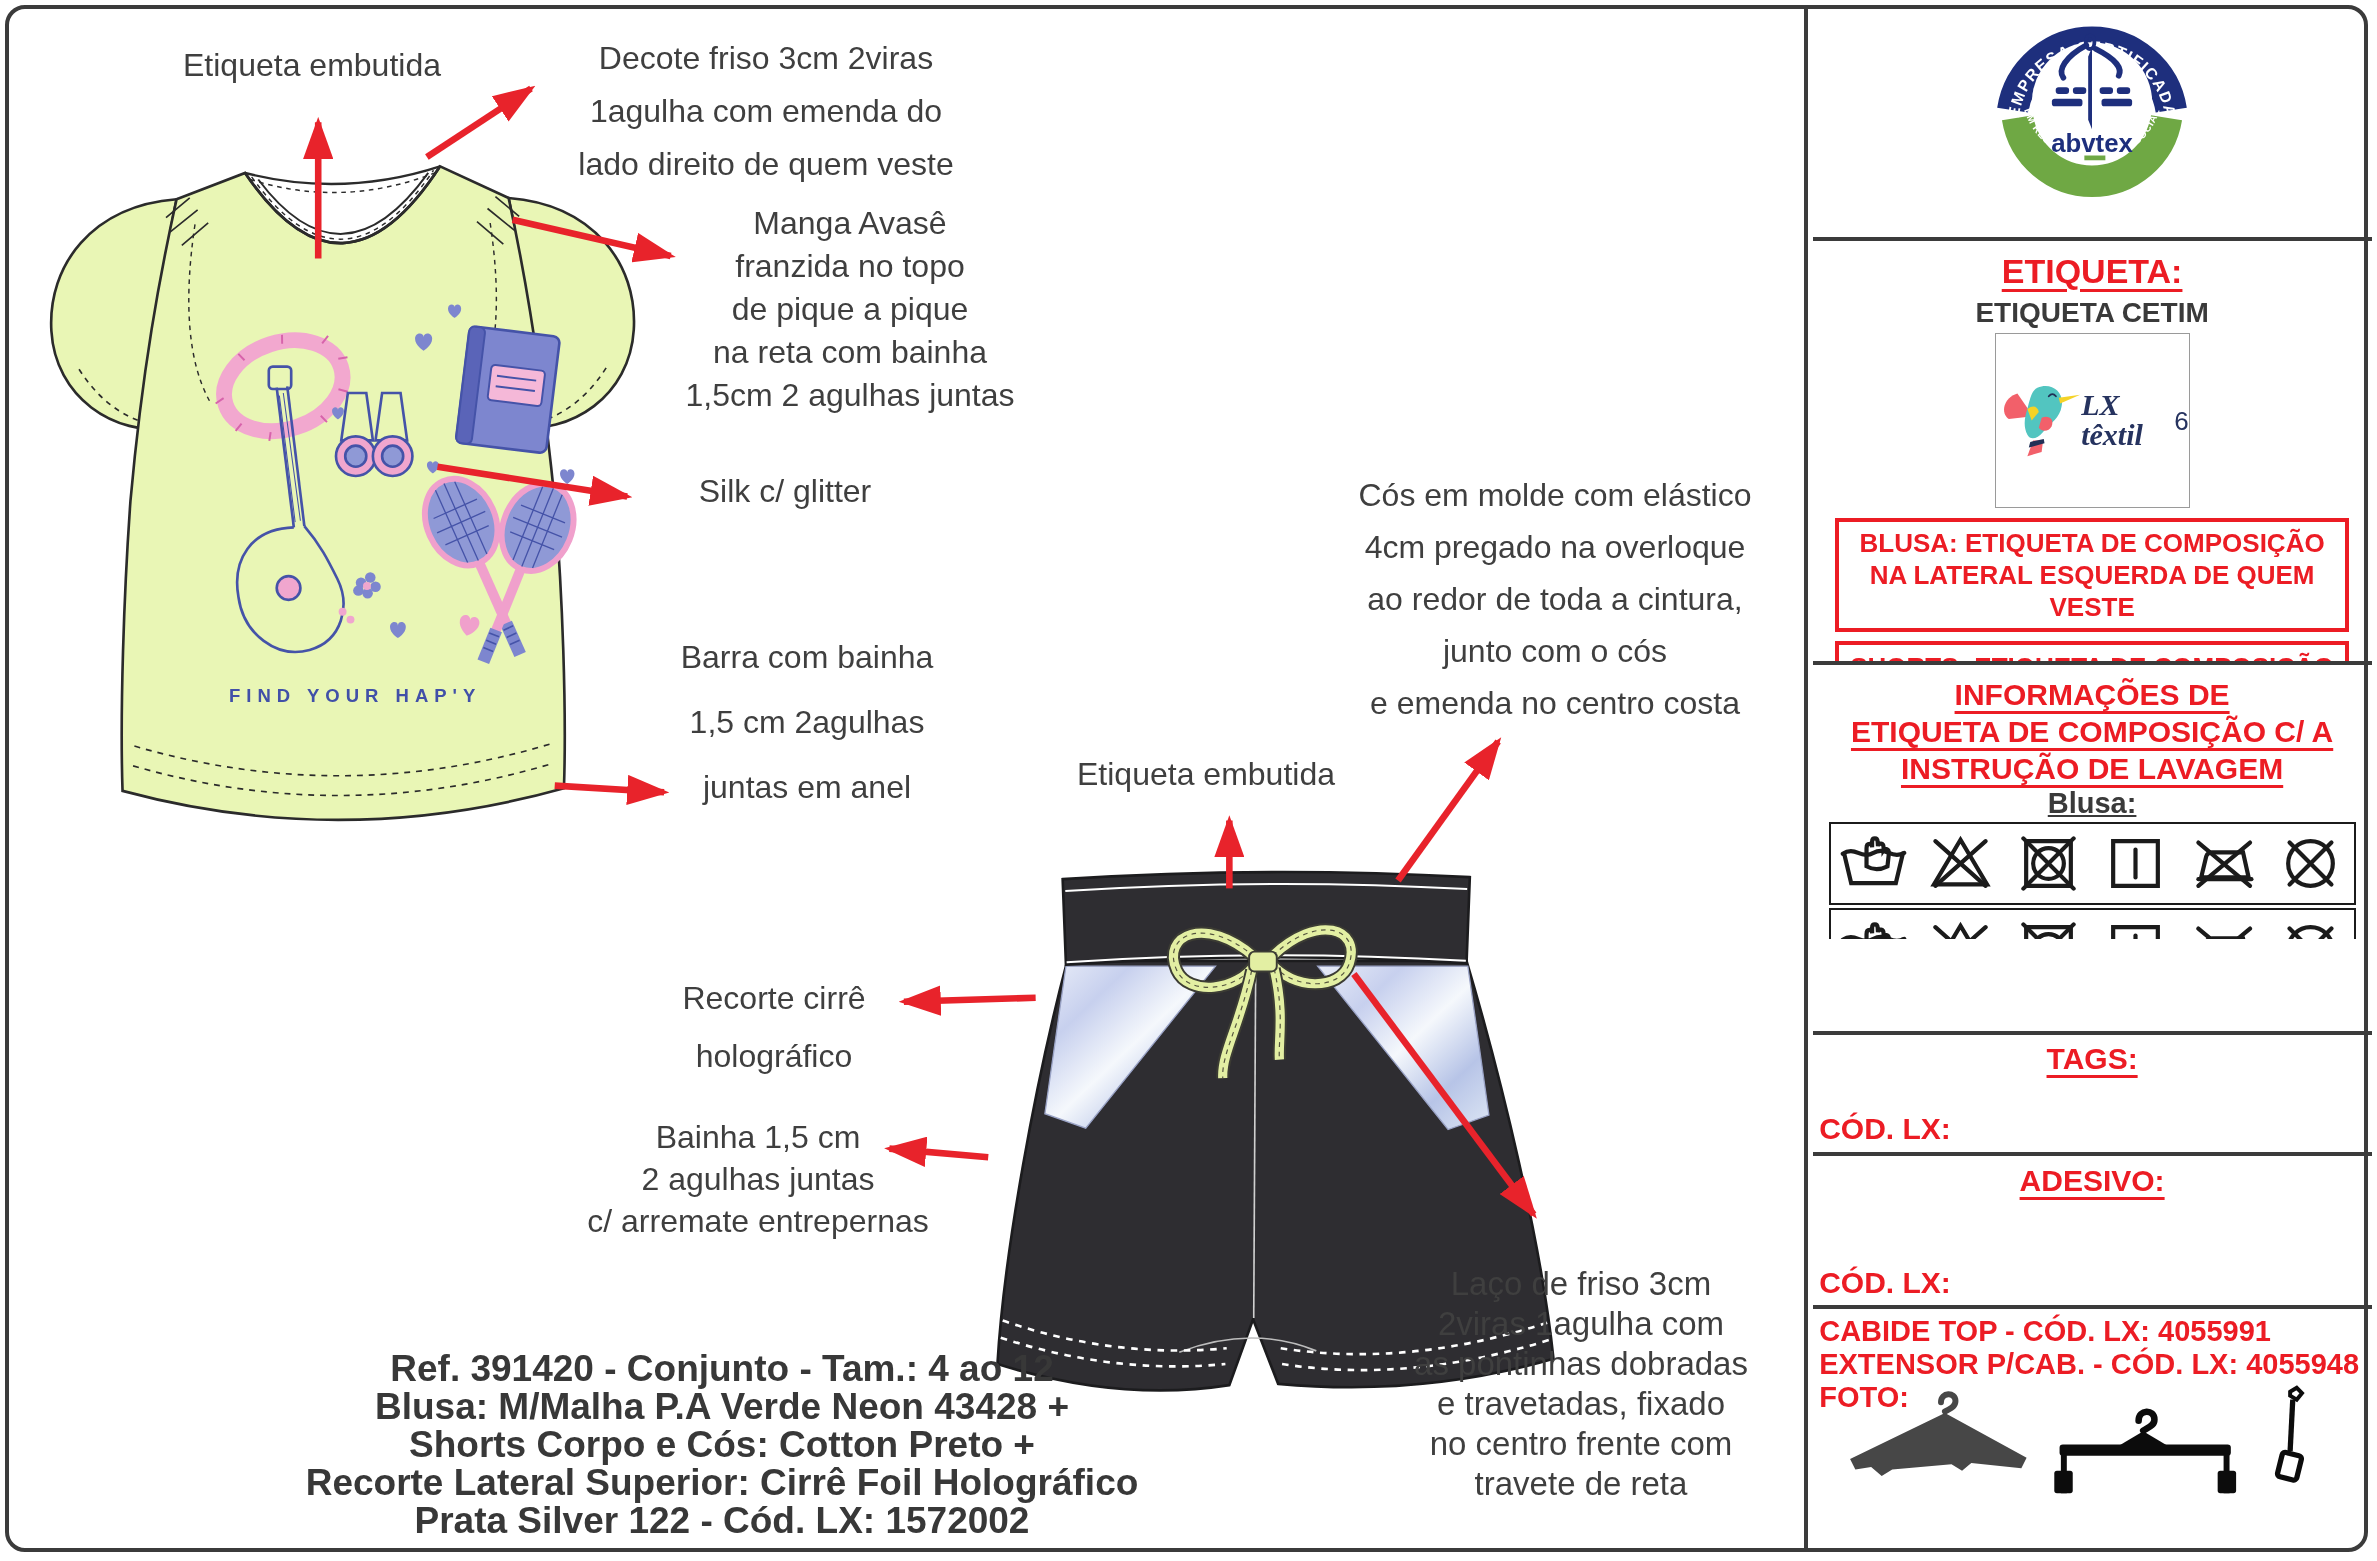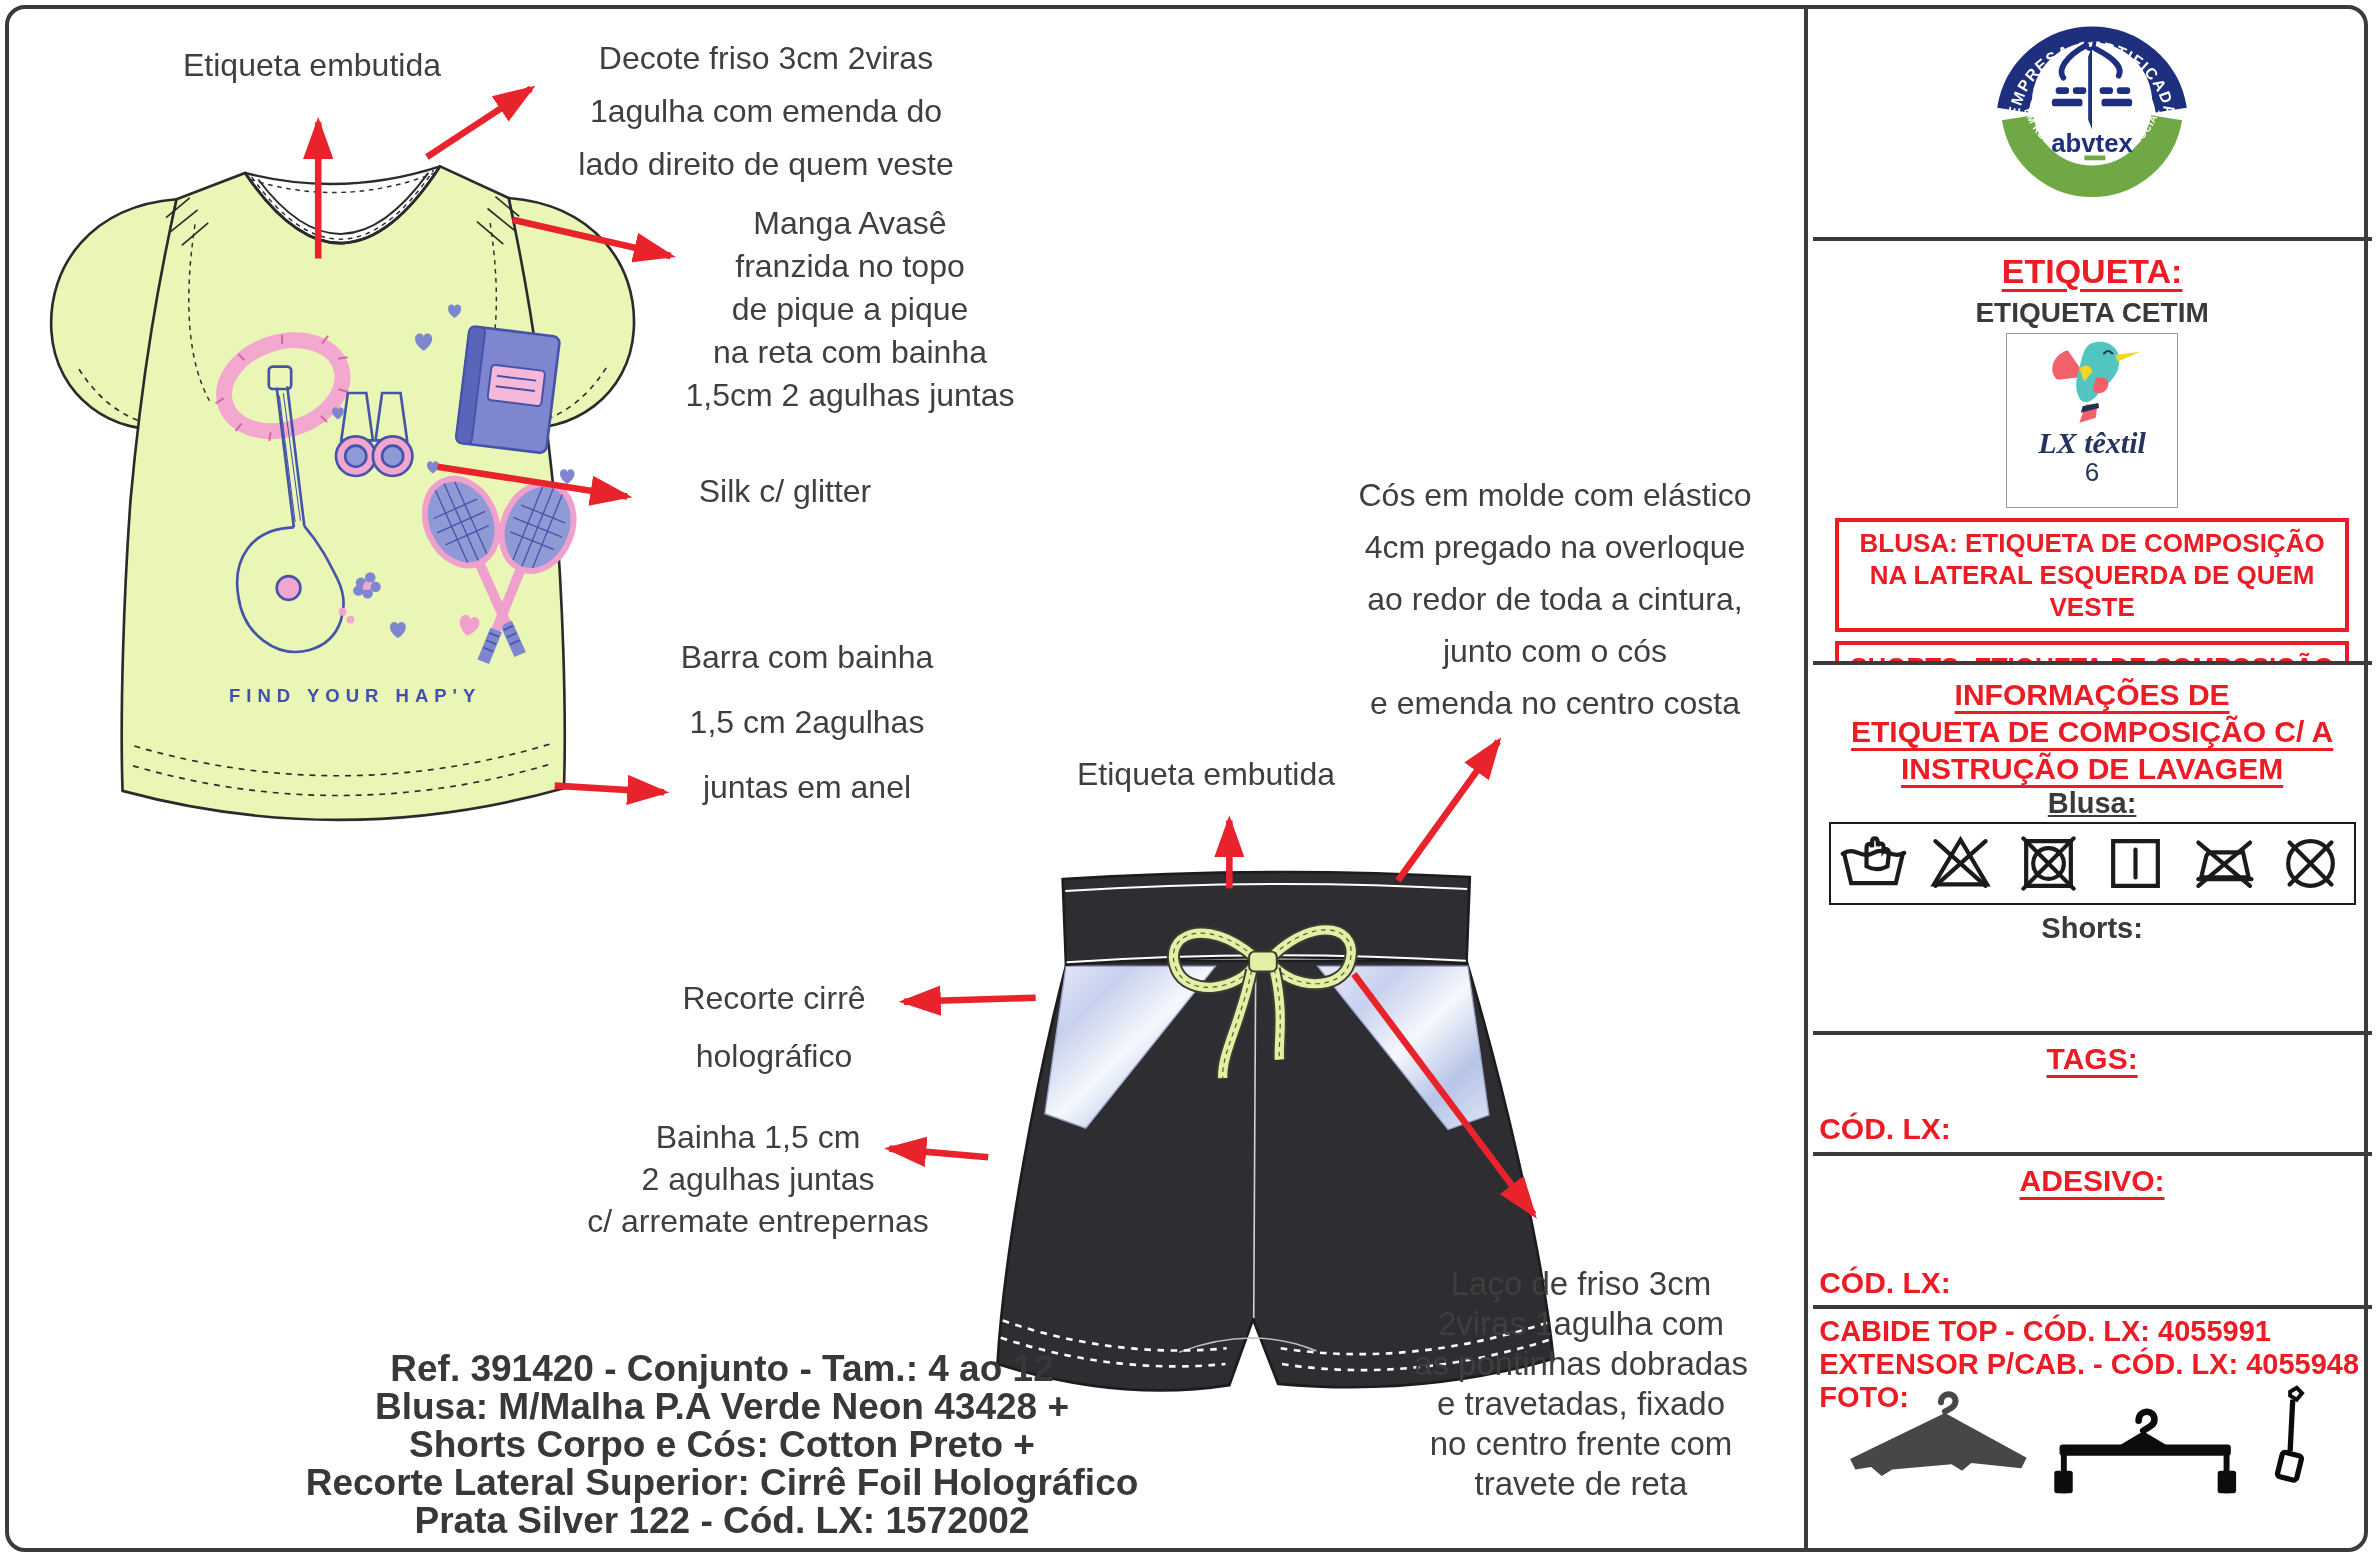--- a/index.html
+++ b/index.html
@@ -22,22 +22,22 @@
   .rtitle{color:#ec1c24;font-weight:bold;text-decoration:underline;text-underline-offset:6px;
        text-align:center;white-space:pre-line;}
   .dtitle{color:#3a3a3a;font-weight:bold;text-align:center;}
   .codlx{position:absolute;left:6.6px;bottom:6.6px;color:#ec1c24;font-weight:bold;font-size:30px;}
   .notebox{border:4px solid #ec1c24;color:#ec1c24;font-weight:bold;font-size:26px;
        line-height:32px;text-align:center;width:514px;margin:9.2px auto 0 auto;
        padding:5.3px 2.6px;box-sizing:border-box;}
   .care-row{width:527px;height:83px;border:2.6px solid #1b1b1b;margin:2.6px auto 0 auto;
        display:flex;align-items:center;justify-content:space-between;padding:2.6px 9.2px;box-sizing:border-box;}
   .care-row svg{width:67px;height:67px;}
-  .label-box{width:172px;height:175px;border:1.3px solid #9a9a9a;margin:4px auto 0 auto;
-       display:flex;flex-direction:column;align-items:center;box-sizing:border-box;background:#fff;}
+  .label-box{width:195px;height:175px;border:1.3px solid #9a9a9a;margin:4px auto 0 auto;
+       display:flex;flex-direction:row;align-items:center;box-sizing:border-box;background:#fff;}
   .lx-brand{font-family:"Liberation Serif", serif;font-style:italic;font-weight:bold;
        color:#26335f;font-size:30px;line-height:30px;margin-top:-1.3px;}
   .lx-num{color:#26335f;font-size:26px;line-height:28px;}
   .foto-line{color:#ec1c24;font-weight:bold;font-size:29px;line-height:33px;padding-left:6.6px;}
 </style>
 </head>
 <body>
 
 <div class="page-border"></div>
 
@@ -356,21 +356,20 @@
           </g>
         </svg>
         <svg viewBox="0 0 24 24">
           <g stroke="#1b1b1b" fill="none" stroke-width="1.5" stroke-linecap="round">
             <path d="M12,12 m-8,0 a8,8 0 1,0 16,0 a8,8 0 1,0 -16,0"></path>
             <path d="M4.5,4.5 L19.5,19.5"></path>
             <path d="M19.5,4.5 L4.5,19.5"></path>
           </g>
         </svg>
       </div>
-    <div class="dtitle" style="font-size:29px;margin-top:6.6px;text-decoration:underline;">Shorts:</div>
     <div class="care-row">
         <svg viewBox="0 0 24 24">
           <g stroke="#1b1b1b" fill="none" stroke-width="1.5" stroke-linecap="round">
             <path d="M1.5,8.5 L4,19 L20,19 L22.5,8.5"></path>
             <path d="M1,8.5 Q3.5,6.8 6.5,8.2 Q9.5,9.6 12,8.2 Q14.5,6.8 17.5,8.2 Q20.5,9.6 23,8.2"></path>
             <path d="M9.5,13 L9.5,6.5 Q9.5,5 10.6,5 Q11.4,5 11.5,6.2 L11.5,4.2 Q11.5,3 12.5,3 Q13.4,3 13.5,4.2 L13.6,5.8 Q13.8,4.8 14.7,4.9 Q15.6,5 15.6,6.2 L15.6,7.2 Q16,6.6 16.8,6.9 Q17.6,7.2 17.5,8.5 L17,13 Q13,15 9.5,13 Z"></path>
           </g>
         </svg>
         <svg viewBox="0 0 24 24">
           <g stroke="#1b1b1b" fill="none" stroke-width="1.5" stroke-linecap="round">

